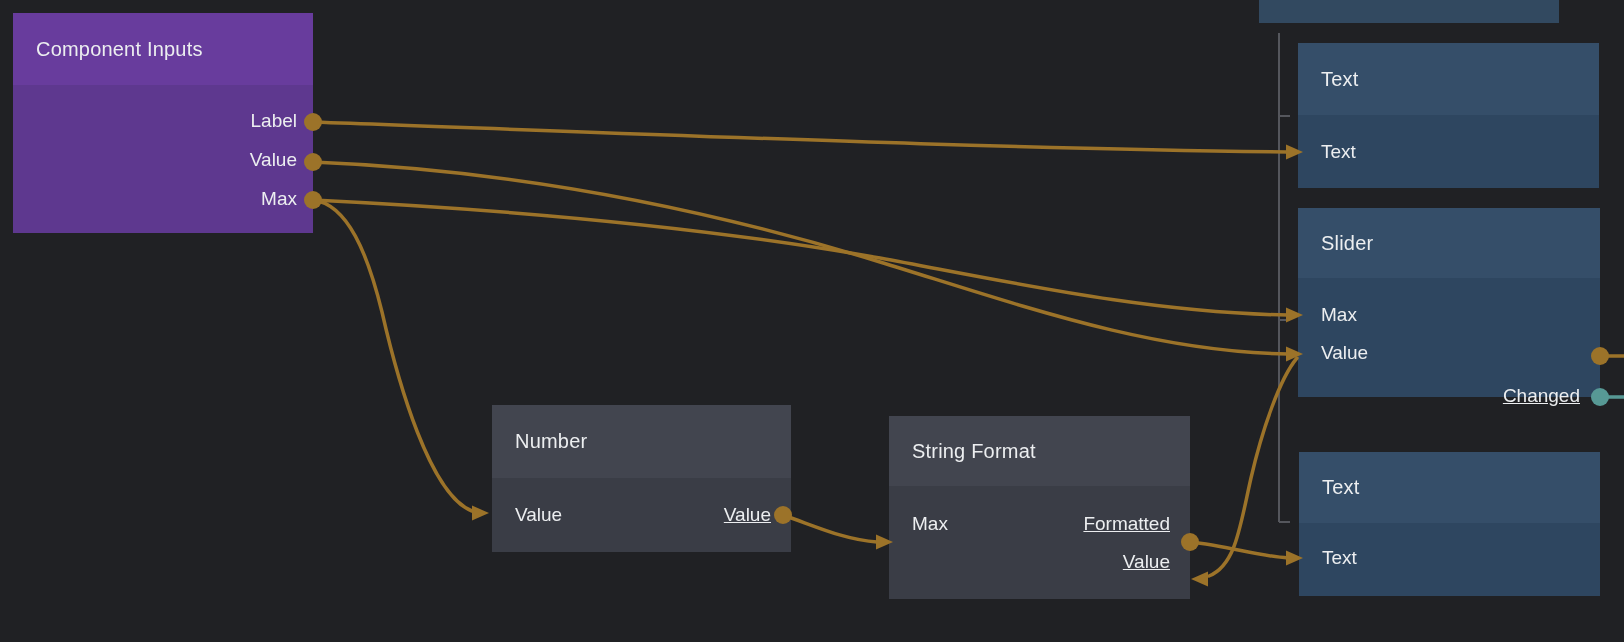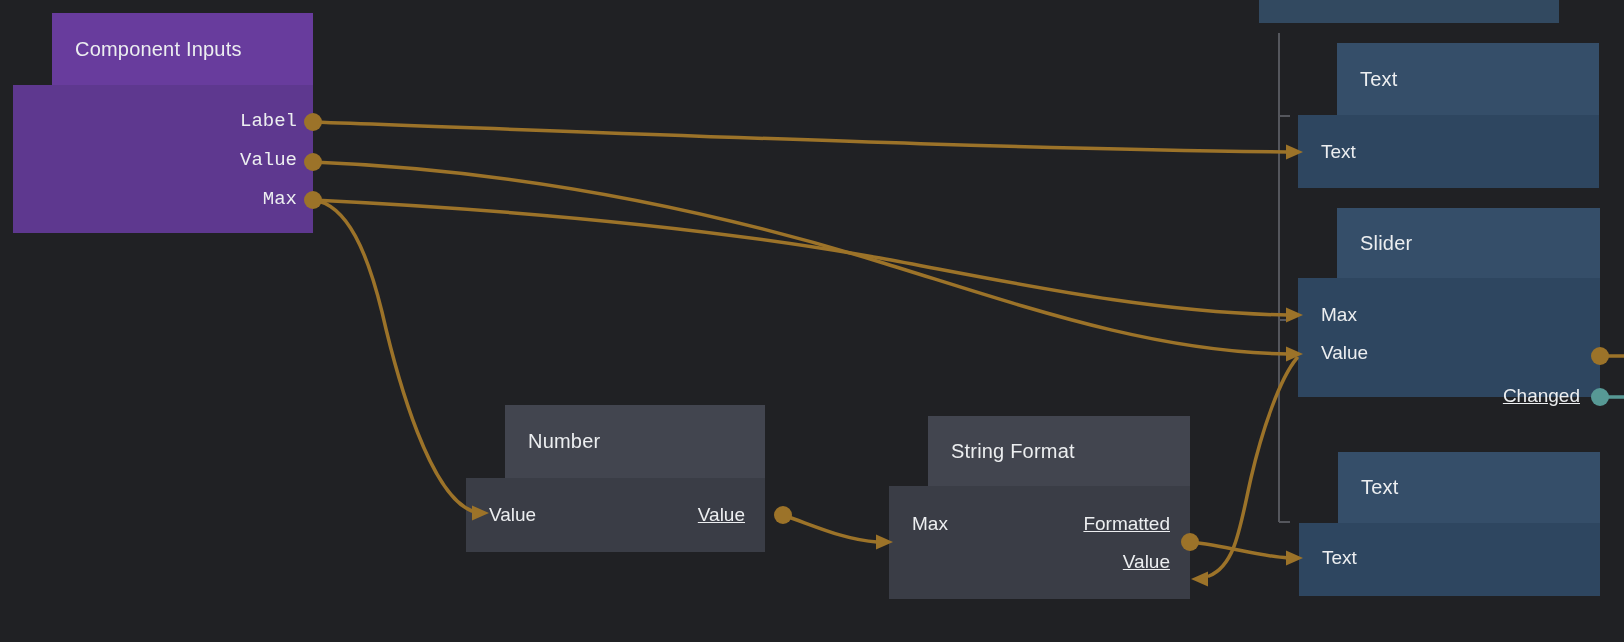--- a/index.html
+++ b/index.html
@@ -4,26 +4,26 @@
 <style>
   html,body{margin:0;padding:0;background:#202124;}
   #canvas{
     position:relative;width:1624px;height:642px;overflow:hidden;
     background:#202124;
     font-family:"Liberation Sans",sans-serif;
     color:#eceef0;
   }
   #wires-svg{position:absolute;left:0;top:0;z-index:3;pointer-events:none;}
   .node{position:absolute;z-index:2;}
-  .node .hd{display:flex;align-items:center;padding-left:23px;margin-left:39px;}
+  .node .hd{display:flex;align-items:center;padding-left:23px;}
   .node .title{font-size:20px;letter-spacing:.2px;}
   .node .row{position:absolute;left:0;right:0;height:28px;line-height:28px;font-size:19px;white-space:nowrap;}
   .row.l{text-align:left;padding-left:23px;}
   .row.r{text-align:right;padding-right:20px;text-decoration:underline;}
-  .row.r16{text-align:right;padding-right:16px;font-family:Liberation Mono, monospace;}
+  .row.r16{text-align:right;padding-right:16px;}
   
   .purple .hd{background:#683c9d;}
   .purple .bd{background:#5e388f;}
   .blue .hd{background:#354e69;}
   .blue .bd{background:#2e4660;}
   .gray .hd{background:#42454f;}
   .gray .bd{background:#3a3d46;}
   .bd{position:absolute;left:0;right:0;bottom:0;}
   .partial{background:#324960;}
 </style>
@@ -37,21 +37,21 @@
   <div class="node purple" style="left:13px;top:13px;width:300px;height:220px;">
     <div class="hd" style="height:72px;">
       <span class="title">Component Inputs</span>
     </div>
     <div class="bd" style="top:72px;"></div>
     <div class="row r16" style="top:94px;"><span>Label</span></div>
     <div class="row r16" style="top:133px;"><span>Value</span></div>
     <div class="row r16" style="top:172px;"><span>Max</span></div>
   </div>
 
-  <div class="node gray" style="left:466px;top:405px;width:299px;height:147px;">
+  <div class="node gray" style="left:492px;top:405px;width:299px;height:147px;">
     <div class="hd" style="height:73px;">
       <span class="title">Number</span>
     </div>
     <div class="bd" style="top:73px;"></div>
     <div class="row l" style="top:96px;"><span>Value</span></div>
     <div class="row r" style="top:96px;"><span>Value</span></div>
   </div>
 
   <div class="node gray" style="left:889px;top:416px;width:301px;height:183px;">
     <div class="hd" style="height:70px;">

